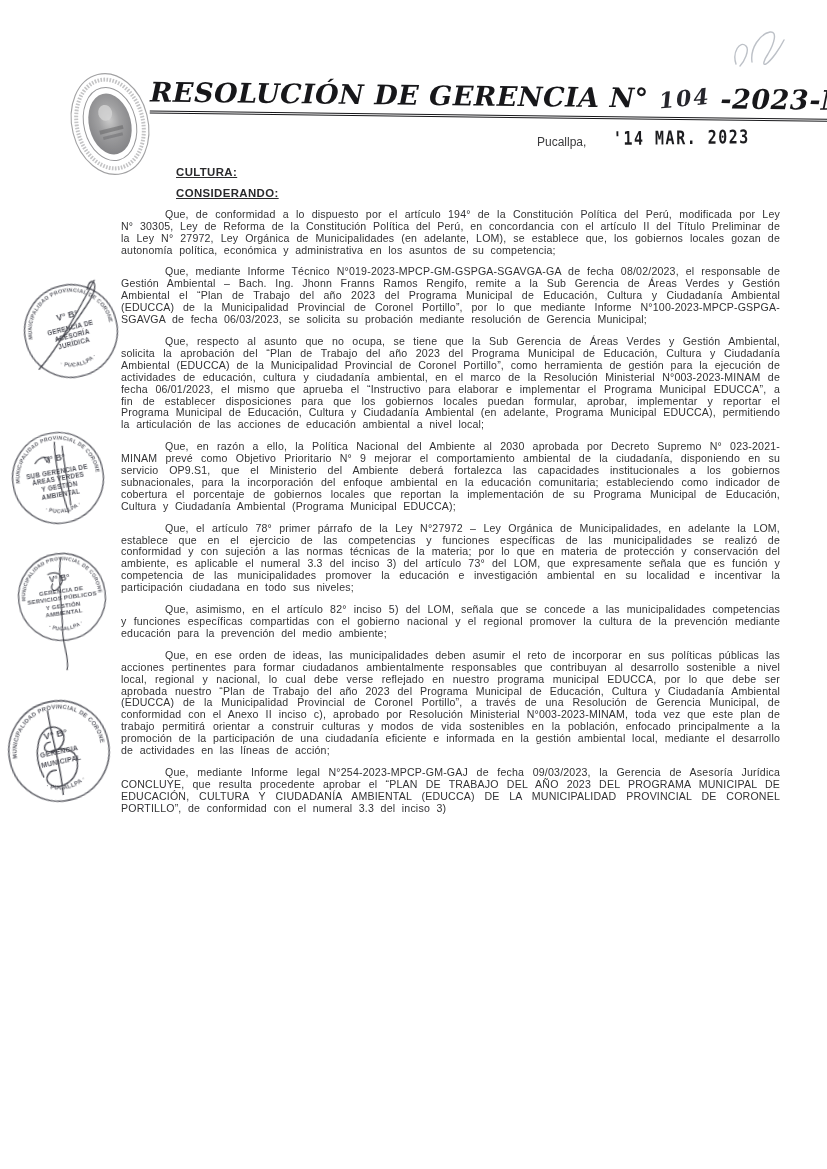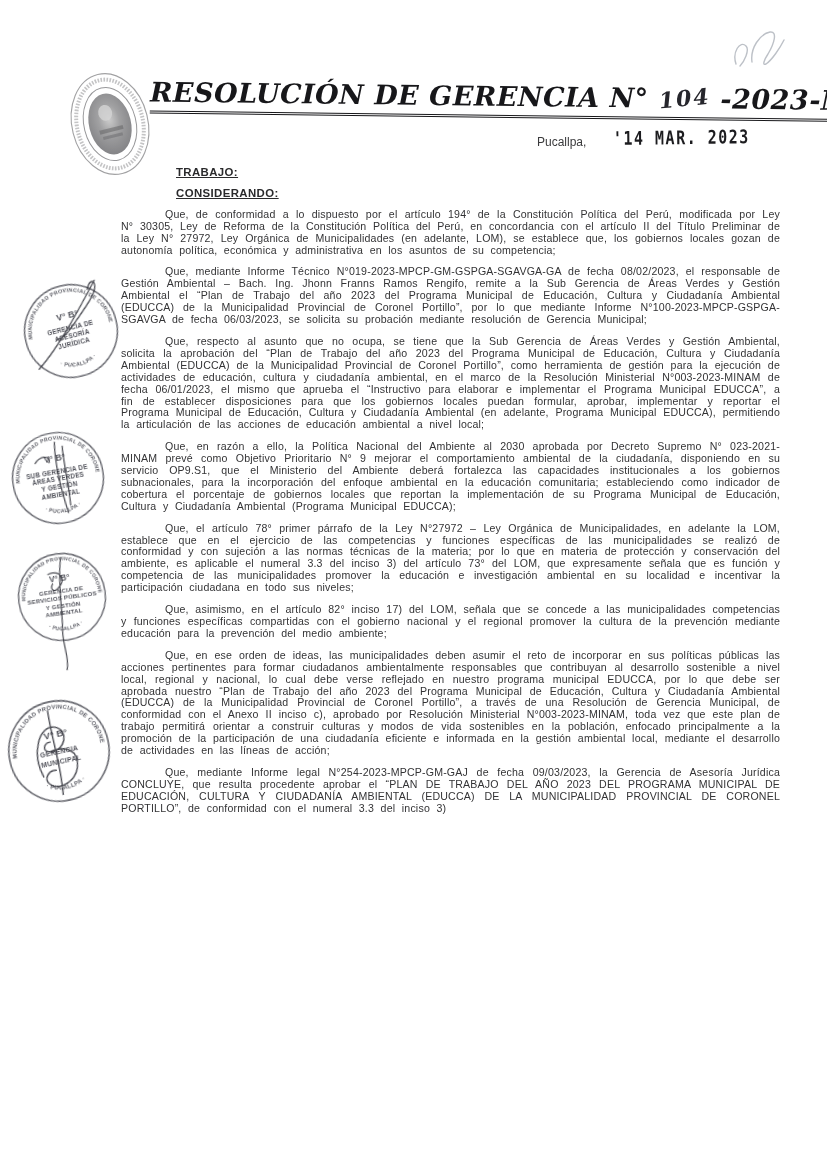--- a/index.html
+++ b/index.html
@@ -119,29 +119,29 @@
       <span>RESOLUCIÓN DE GERENCIA N° </span><span class="hand-number">104</span><span> -2023-MPCP-GM</span>
     </span>
   </div>
 
   <div class="dateline">
     <span class="city">Pucallpa,</span>
     <span class="date-stamp">'14 MAR. 2023</span>
   </div>
 
   <div class="body-text">
-    <div class="sec-heading">TRABAJO:</div>
+    <div class="sec-heading">CULTURA:</div>
 
     <div class="sec-heading second">CONSIDERANDO:</div>
     <p>Que, de conformidad a lo dispuesto por el artículo 194° de la Constitución Política del Perú, modificada por Ley N° 30305, Ley de Reforma de la Constitución Política del Perú, en concordancia con el artículo II del Título Preliminar de la Ley N° 27972, Ley Orgánica de Municipalidades (en adelante, LOM), se establece que, los gobiernos locales gozan de autonomía política, económica y administrativa en los asuntos de su competencia;</p>
     <p>Que, mediante Informe Técnico N°019-2023-MPCP-GM-GSPGA-SGAVGA-GA de fecha 08/02/2023, el responsable de Gestión Ambiental – Bach. Ing. Jhonn Franns Ramos Rengifo, remite a la Sub Gerencia de Áreas Verdes y Gestión Ambiental el “Plan de Trabajo del año 2023 del Programa Municipal de Educación, Cultura y Ciudadanía Ambiental (EDUCCA) de la Municipalidad Provincial de Coronel Portillo”, por lo que mediante Informe N°100-2023-MPCP-GSPGA-SGAVGA de fecha 06/03/2023, se solicita su probación mediante resolución de Gerencia Municipal;</p>
     <p>Que, respecto al asunto que no ocupa, se tiene que la Sub Gerencia de Áreas Verdes y Gestión Ambiental, solicita la aprobación del “Plan de Trabajo del año 2023 del Programa Municipal de Educación, Cultura y Ciudadanía Ambiental (EDUCCA) de la Municipalidad Provincial de Coronel Portillo”, como herramienta de gestión para la ejecución de actividades de educación, cultura y ciudadanía ambiental, en el marco de la Resolución Ministerial N°003-2023-MINAM de fecha 06/01/2023, el mismo que aprueba el “Instructivo para elaborar e implementar el Programa Municipal EDUCCA”, a fin de establecer disposiciones para que los gobiernos locales puedan formular, aprobar, implementar y reportar el Programa Municipal de Educación, Cultura y Ciudadanía Ambiental (en adelante, Programa Municipal EDUCCA), permitiendo la articulación de las acciones de educación ambiental a nivel local;</p>
     <p>Que, en razón a ello, la Política Nacional del Ambiente al 2030 aprobada por Decreto Supremo N° 023-2021- MINAM prevé como Objetivo Prioritario N° 9 mejorar el comportamiento ambiental de la ciudadanía, disponiendo en su servicio OP9.S1, que el Ministerio del Ambiente deberá fortalezca las capacidades institucionales a los gobiernos subnacionales, para la incorporación del enfoque ambiental en la educación comunitaria; estableciendo como indicador de cobertura el porcentaje de gobiernos locales que reportan la implementación de su Programa Municipal de Educación, Cultura y Ciudadanía Ambiental (Programa Municipal EDUCCA);</p>
     <p>Que, el artículo 78° primer párrafo de la Ley N°27972 – Ley Orgánica de Municipalidades, en adelante la LOM, establece que en el ejercicio de las competencias y funciones específicas de las municipalidades se realizó de conformidad y con sujeción a las normas técnicas de la materia; por lo que en materia de protección y conservación del ambiente, es aplicable el numeral 3.3 del inciso 3) del artículo 73° del LOM, que expresamente señala que es función y competencia de las municipalidades promover la educación e investigación ambiental en su localidad e incentivar la participación ciudadana en todo sus niveles;</p>
-    <p>Que, asimismo, en el artículo 82° inciso 17) del LOM, señala que se concede a las municipalidades competencias y funciones específicas compartidas con el gobierno nacional y el regional promover la cultura de la prevención mediante educación para la prevención del medio ambiente;</p>
+    <p>Que, asimismo, en el artículo 82° inciso 5) del LOM, señala que se concede a las municipalidades competencias y funciones específicas compartidas con el gobierno nacional y el regional promover la cultura de la prevención mediante educación para la prevención del medio ambiente;</p>
     <p>Que, en ese orden de ideas, las municipalidades deben asumir el reto de incorporar en sus políticas públicas las acciones pertinentes para formar ciudadanos ambientalmente responsables que contribuyan al desarrollo sostenible a nivel local, regional y nacional, lo cual debe verse reflejado en nuestro programa municipal EDUCCA, por lo que debe ser aprobada nuestro “Plan de Trabajo del año 2023 del Programa Municipal de Educación, Cultura y Ciudadanía Ambiental (EDUCCA) de la Municipalidad Provincial de Coronel Portillo”, a través de una Resolución de Gerencia Municipal, de conformidad con el Anexo II inciso c), aprobado por Resolución Ministerial N°003-2023-MINAM, toda vez que este plan de trabajo permitirá orientar a construir culturas y modos de vida sostenibles en la población, enfocado principalmente a la promoción de la participación de una ciudadanía eficiente e informada en la gestión ambiental local, mediante el desarrollo de actividades en las líneas de acción;</p>
     <p>Que, mediante Informe legal N°254-2023-MPCP-GM-GAJ de fecha 09/03/2023, la Gerencia de Asesoría Jurídica CONCLUYE, que resulta procedente aprobar el “PLAN DE TRABAJO DEL AÑO 2023 DEL PROGRAMA MUNICIPAL DE EDUCACIÓN, CULTURA Y CIUDADANÍA AMBIENTAL (EDUCCA) DE LA MUNICIPALIDAD PROVINCIAL DE CORONEL PORTILLO”, de conformidad con el numeral 3.3 del inciso 3)</p>
   </div>
 
   <div class="stamp stamp-1">
     <svg width="98" height="98" viewBox="0 0 110 110">
       <circle class="ink ring-outer" cx="55" cy="55" r="52"></circle>
       <path id="s1t" d="M 55,55 m -44,0 a 44,44 0 1,1 88,0" fill="none"></path>
       <text class="ring-text"><textPath href="#s1t" startOffset="1%">MUNICIPALIDAD PROVINCIAL DE CORONEL PORTILLO</textPath></text>
       <path id="s1b" d="M 55,55 m -40,0 a 40,40 0 0,0 80,0" fill="none"></path>

